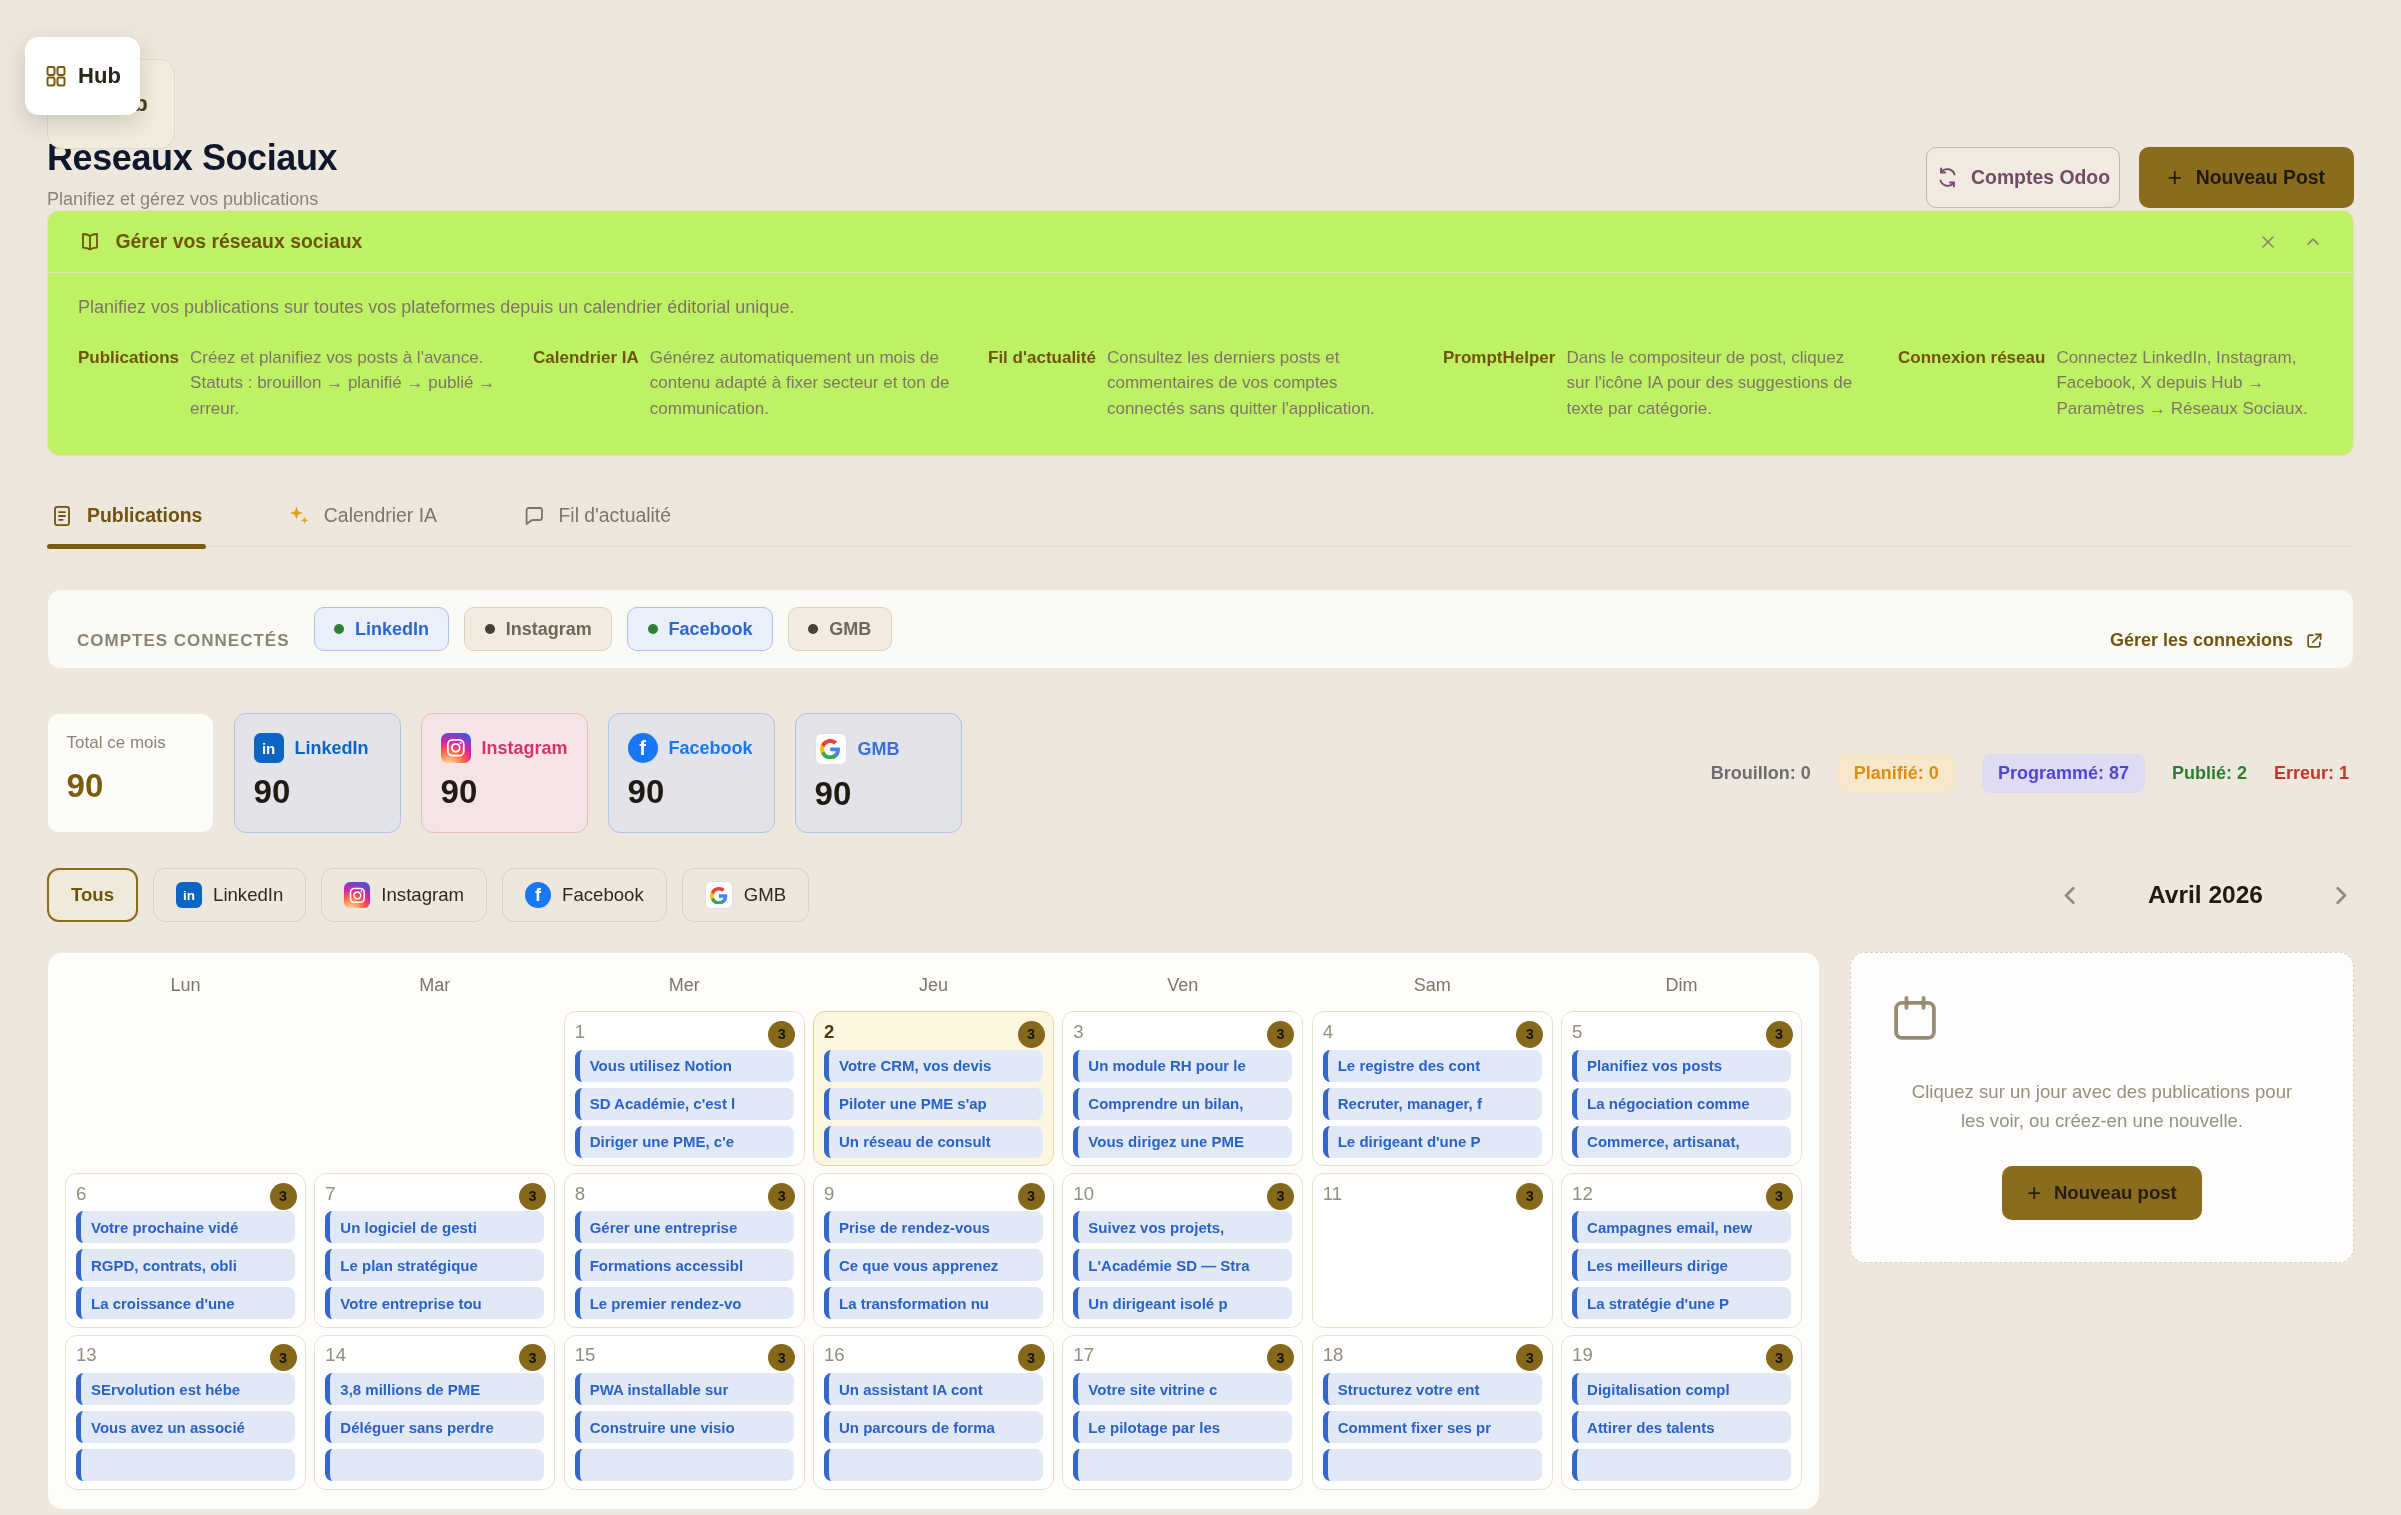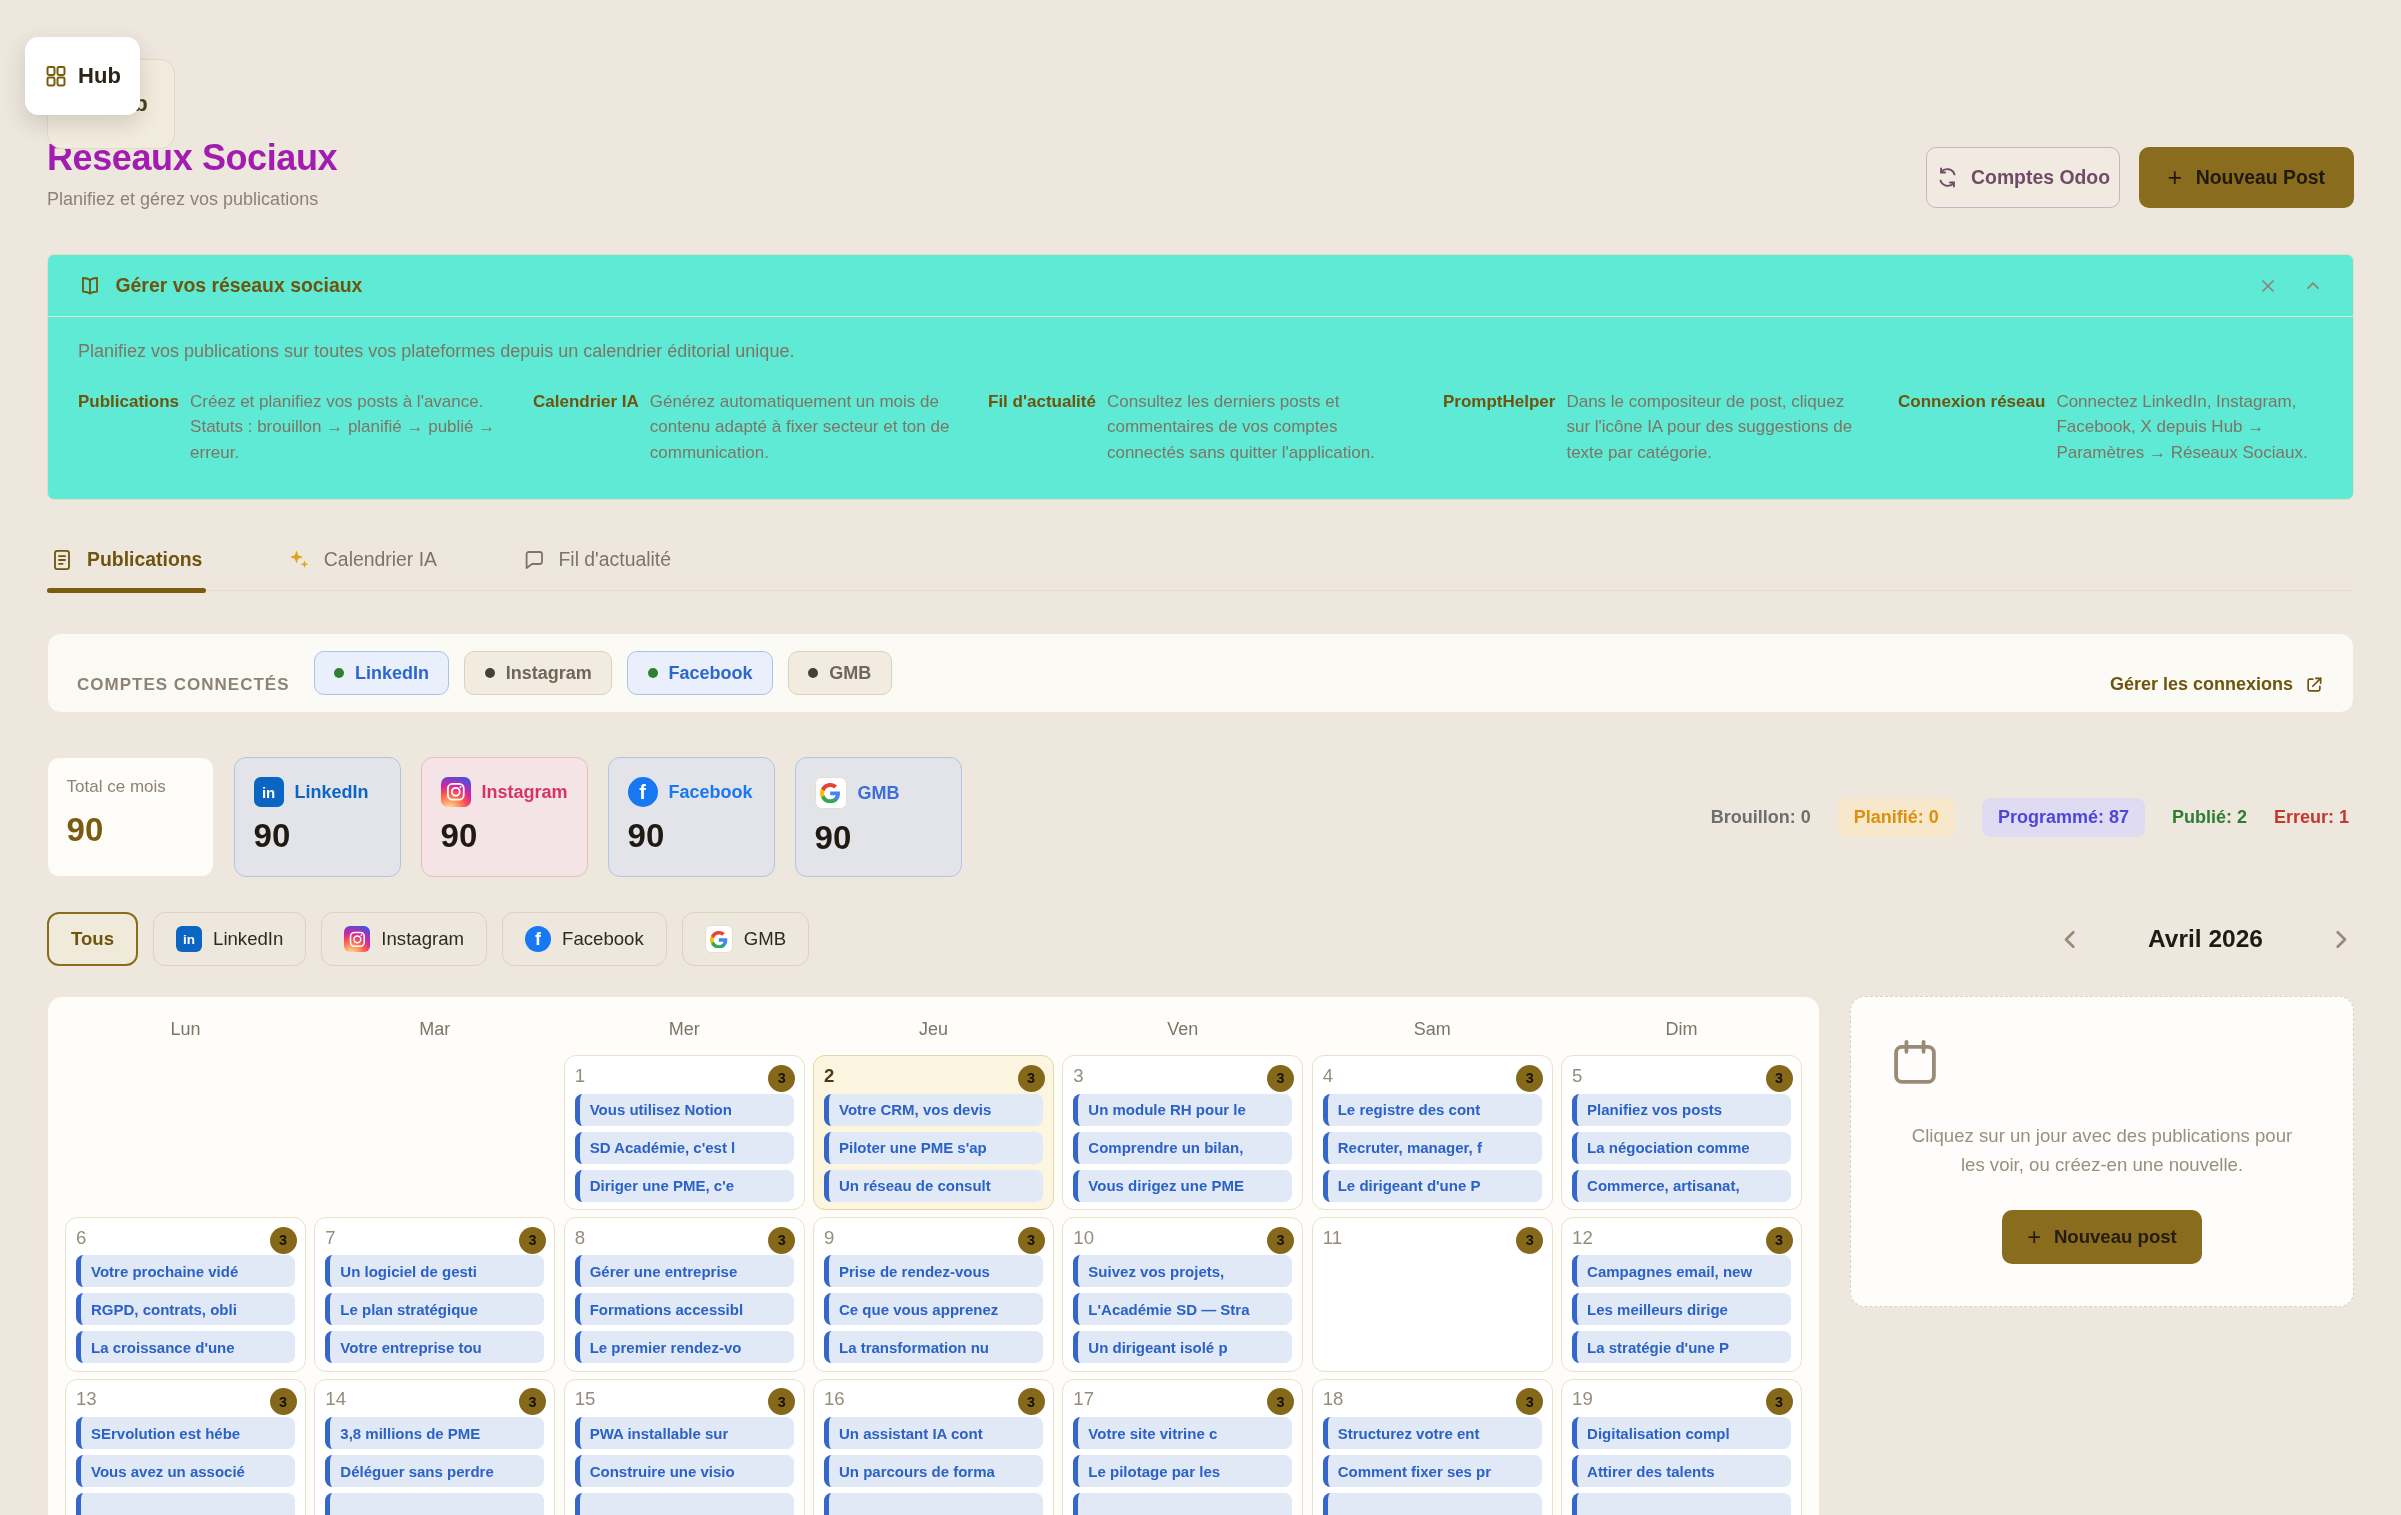--- a/index.html
+++ b/index.html
@@ -23,37 +23,37 @@
   .hub-tip{
     position:absolute;left:-22px;top:37px;width:115px;height:78px;background:#FFFFFF;
     border-radius:13.5px;box-shadow:0 8.4px 22px rgba(60,50,30,.18);
     display:flex;align-items:center;justify-content:center;gap:10px;
     font-size:22px;font-weight:bold;color:#2B2418;z-index:3;
   }
   .hub-tip svg{width:24px;height:24px}
 
   
   .header-row{display:flex;justify-content:space-between;align-items:flex-start;margin-top:5px}
-  h1{margin:0;font-size:36px;font-weight:800;color:#a21caf;letter-spacing:-0.4px}
+  h1{margin:0;font-size:36px;font-weight:800;color:#0f172a;letter-spacing:-0.4px}
   .subtitle{margin-top:10px;font-size:18px;color:#8C8374}
   .actions{display:flex;gap:18.6px;margin-top:10px}
   .btn-sync{
     height:61px;padding:0 9px;border-radius:10px;border:1.3px solid #C9B2C2;
     background:#F0EAE1;color:#714B67;font-weight:bold;font-size:19.4px;
     display:flex;align-items:center;gap:12px;
   }
   .btn-sync svg{width:23px;height:23px}
   .btn-primary{
     height:61px;padding:0 29px;border-radius:10px;background:#8A6C1E;color:#211A0B;
     font-weight:bold;font-size:19.4px;display:flex;align-items:center;gap:13.5px;
   }
   .btn-primary .plus{font-size:25px;font-weight:normal;line-height:1}
 
   
-  .banner{margin-top:44px;background:#5eead4;border:0.8px solid #E6DEC6;border-radius:7px}
+  .banner{background:#bef264;border:0.8px solid #E6DEC6;border-radius:12px}
   .banner-head{display:flex;align-items:center;gap:13.5px;padding:18.6px 30px}
   .banner-head .book{width:24px;height:24px;display:inline-flex}
   .banner-title{font-size:19.4px;font-weight:bold;color:#6F540D}
   .banner-icons{margin-left:auto;display:flex;gap:25px;align-items:center}
   .banner-icons button{display:inline-flex}
   .banner-icons svg{width:20px;height:20px}
   .banner-divider{height:0.8px;background:#E8E1CA}
   .banner-body{padding:24px 30px 34px}
   .banner-intro{margin:0;font-size:18px;color:#7D7566}
   .features{display:flex;gap:30px;margin-top:27px}

